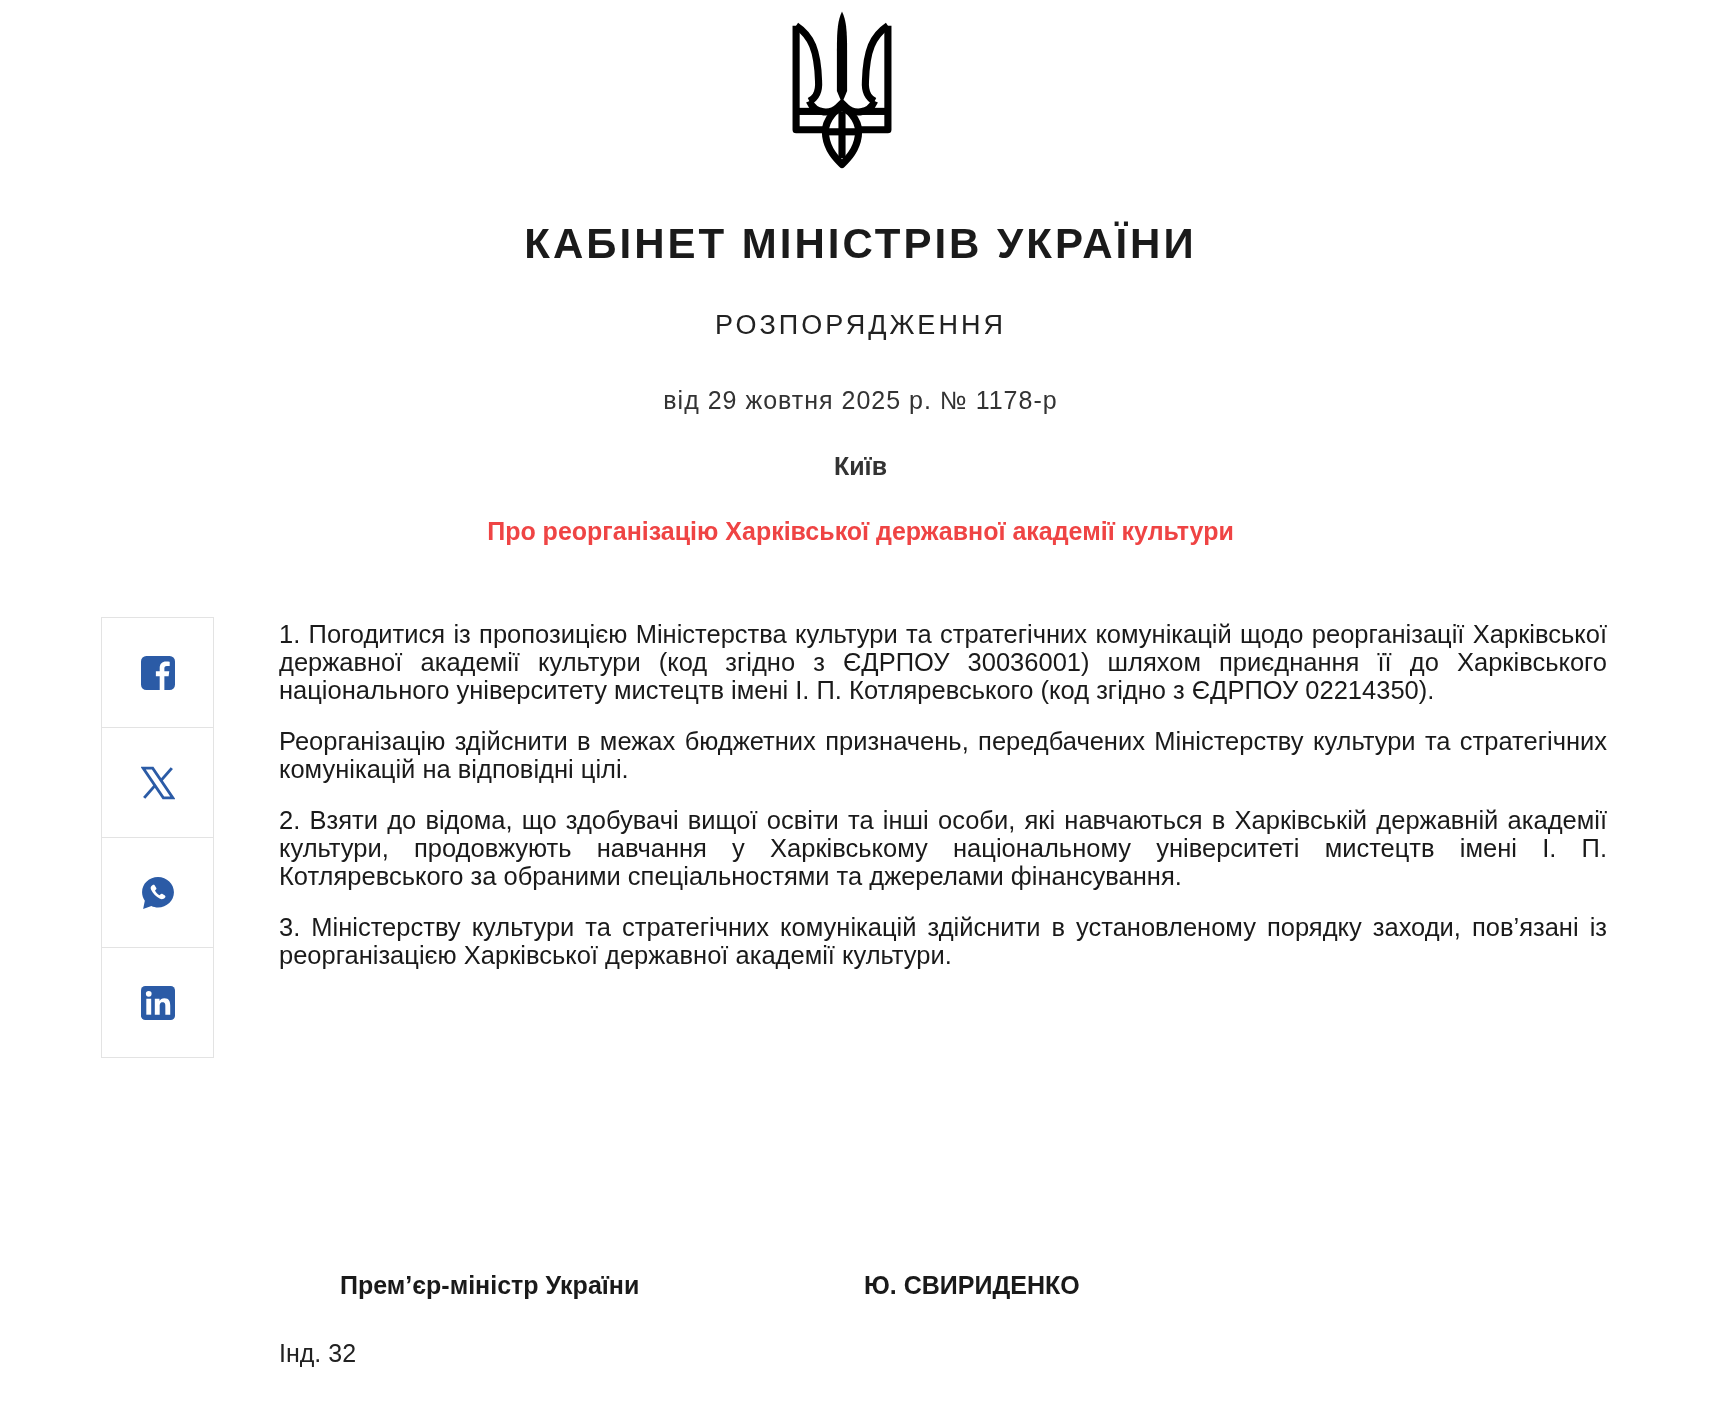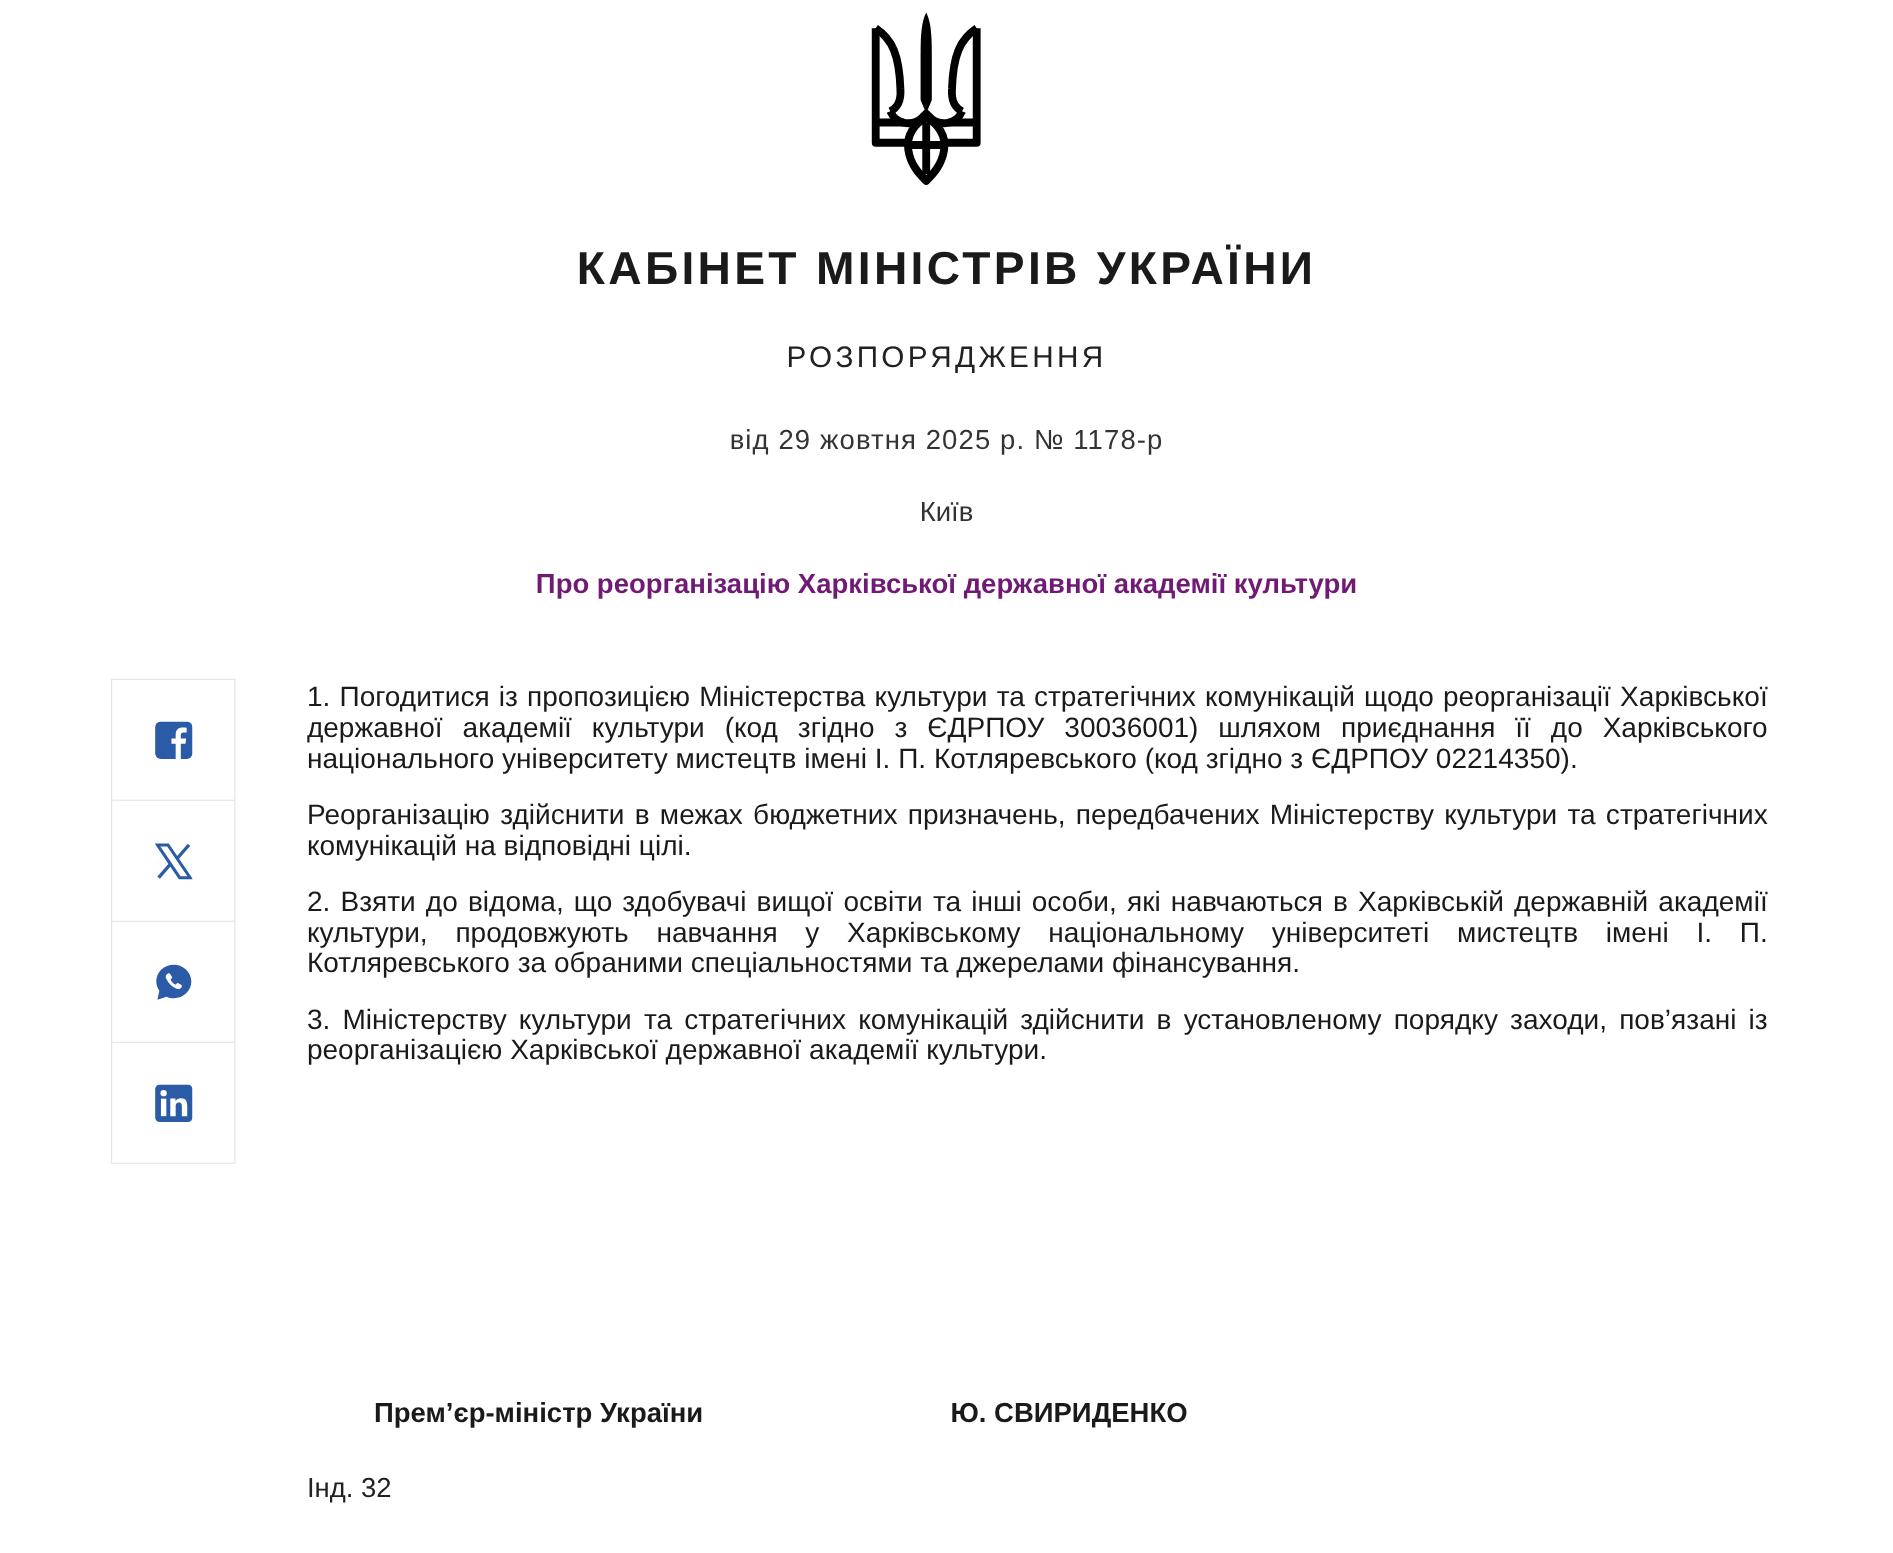--- a/index.html
+++ b/index.html
@@ -3,22 +3,22 @@
 <meta charset="utf-8">
 <style>
   html, body { margin:0; padding:0; background:#ffffff; }
   body { width:1721px; height:1412px; position:relative; overflow:hidden;
          font-family:"Liberation Sans", sans-serif; color:#1a1a1a; }
   .emblem { position:absolute; left:791px; top:8px; width:102px; height:166px; }
   .center { position:absolute; left:0; width:1721px; text-align:center; }
   .title { top:220px; font-size:42px; font-weight:bold; letter-spacing:3px; color:#1a1a1a; }
   .doctype { top:310px; font-size:27px; font-weight:normal; letter-spacing:3px; color:#222; }
   .date { top:386px; font-size:25px; letter-spacing:1px; color:#333; }
-  .city { top:452px; font-size:25px; color:#333; }
-  .subject { top:517px; font-size:25px; font-weight:bold; color:#701a75; }
+  .city { top:452px; font-size:25px; color:#333;font-weight:bold; }
+  .subject { top:517px; font-size:25px; font-weight:bold; color:#ef4444; }
   .share { position:absolute; left:101px; top:617px; width:111px; border:1px solid #e3e3e3; }
   .share-btn { height:109px; display:flex; align-items:center; justify-content:center;
                border-bottom:1px solid #e3e3e3; cursor:pointer; }
   .share-btn:last-child { border-bottom:none; }
   .share-btn svg { width:34px; height:34px; }
   .body { position:absolute; left:279px; top:620px; width:1328px; font-size:25.5px;
           line-height:28px; text-align:justify; color:#1a1a1a; }
   .body p { margin:0 0 23px 0; }
   .sign-role { position:absolute; left:340px; top:1271px; font-size:25px; font-weight:bold; }
   .sign-name { position:absolute; left:864px; top:1271px; font-size:25px; font-weight:bold; }

